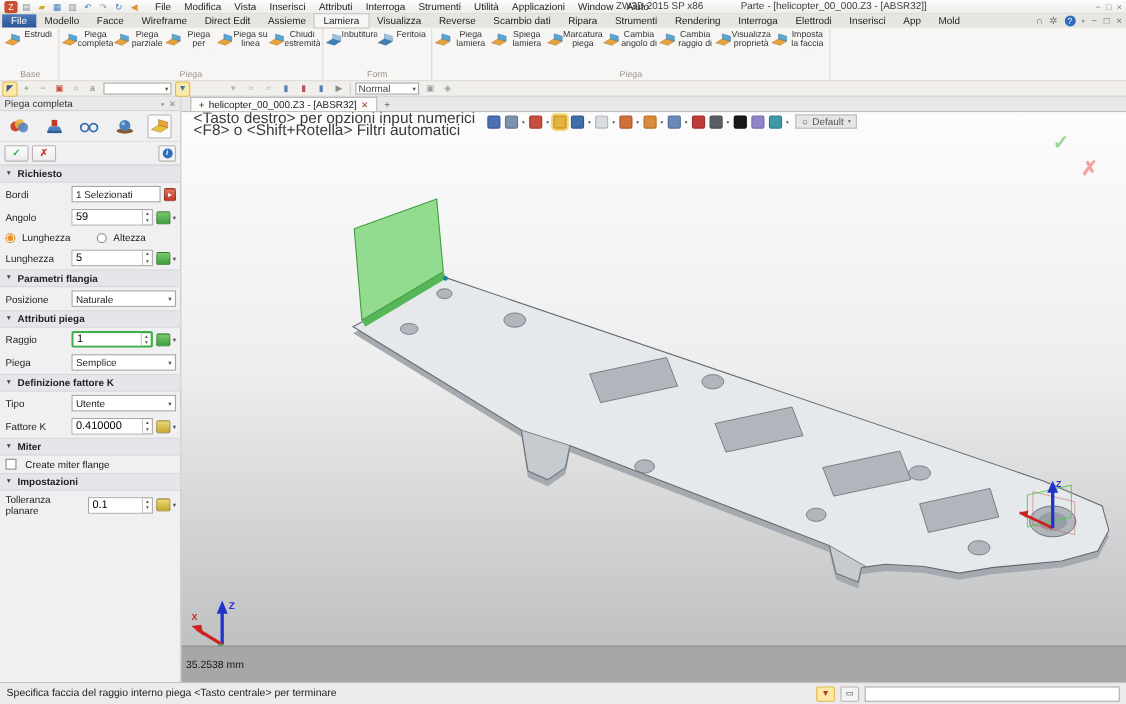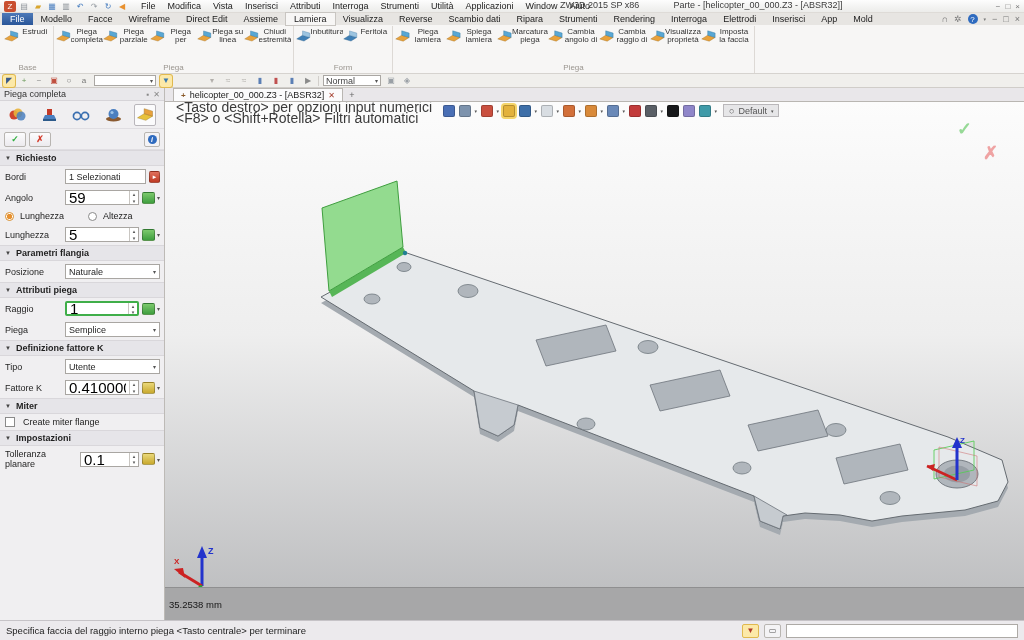--- a/index.html
+++ b/index.html
@@ -59,21 +59,21 @@
   .abtn.ok{color:#2fae3e}.abtn.cancel{color:#d43a2a}
   .info-btn{margin-left:auto;width:16px;height:15px;border:1px solid #b8b5b1;background:#f4f3f5;border-radius:2px;display:flex;align-items:center;justify-content:center}
   .info-i{width:9px;height:9px;border-radius:50%;background:#2f6bbf;color:#fff;font-size:7px;font-style:italic;font-weight:bold;display:flex;align-items:center;justify-content:center}
   .sect-h{height:16px;background:#e6e5e9;border-top:1px solid #d9d7db;border-bottom:1px solid #d9d7db;display:flex;align-items:center;gap:5px;padding:0 5px;font-weight:bold;color:#1f1f1f}
   .sect-h .arr{font-size:6px;color:#444}
   .frow{display:flex;align-items:center;padding:3px 4px 3px 5px;gap:3px}
   .flabel{width:57px;color:#1f1f1f}
   .fctl{flex:1;display:flex;align-items:center;gap:3px;min-width:0}
   input.txt{width:100%;height:15px;border:1px solid #a9a6a2;font-size:9px;padding:0 3px;font-family:inherit;color:#1f1f1f;background:#fff}
   .spin{flex:1;display:flex;height:15px;border:1px solid #a9a6a2;background:#fff;min-width:0}
-  .spin input{flex:1;border:none;font-size:15px;padding:0 3px;font-family:inherit;min-width:0;outline:none}
+  .spin input{flex:1;border:none;font-size:10px;padding:0 3px;font-family:inherit;min-width:0;outline:none}
   .spin .arrows{width:9px;display:flex;flex-direction:column;border-left:1px solid #c9c6c2}
   .spin .arrows span{flex:1;font-size:5px;line-height:6px;text-align:center;color:#555}
   .spin.focused{border:2px solid #3fae49;border-radius:2px}
   .dd{flex:1;height:15px;border:1px solid #a9a6a2;background:#fff;display:flex;align-items:center;padding:0 3px;color:#1f1f1f;min-width:0}
   .fx{width:13px;height:12px;border-radius:2px;border:1px solid rgba(0,0,0,.25);display:flex;align-items:center;justify-content:center;color:#fff;font-size:7px}
   .fx.green{background:linear-gradient(#7cc96d,#3f9e3f)}
   .fx.yellow{background:linear-gradient(#ead87a,#c9a92e)}
   .fx.red{background:linear-gradient(#e0705c,#bf3a24)}
   .fxcar{font-size:6px;color:#555;margin-left:-1px}
   .rad{width:9px;height:9px;border:1px solid #8a8a8a;border-radius:50%;background:#fff;display:inline-block}

